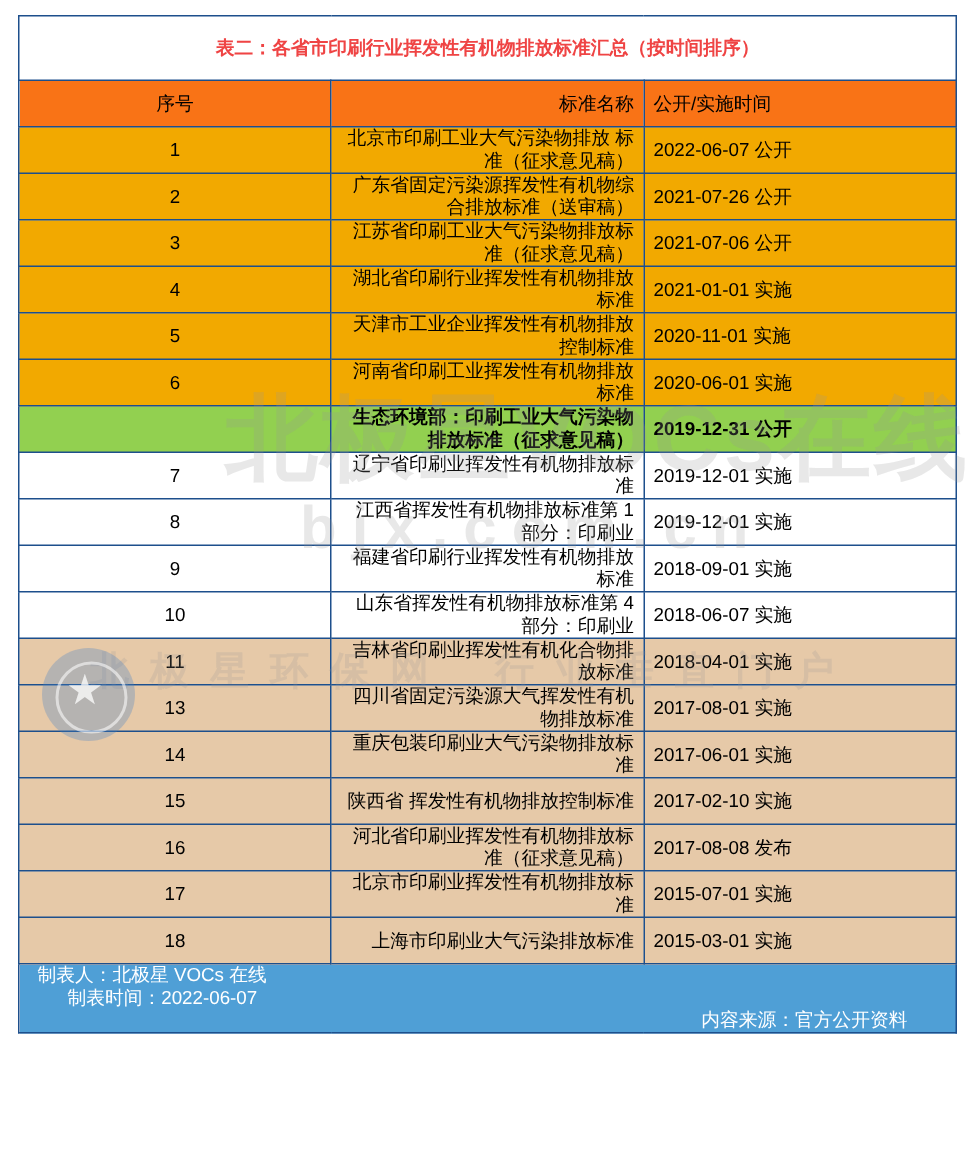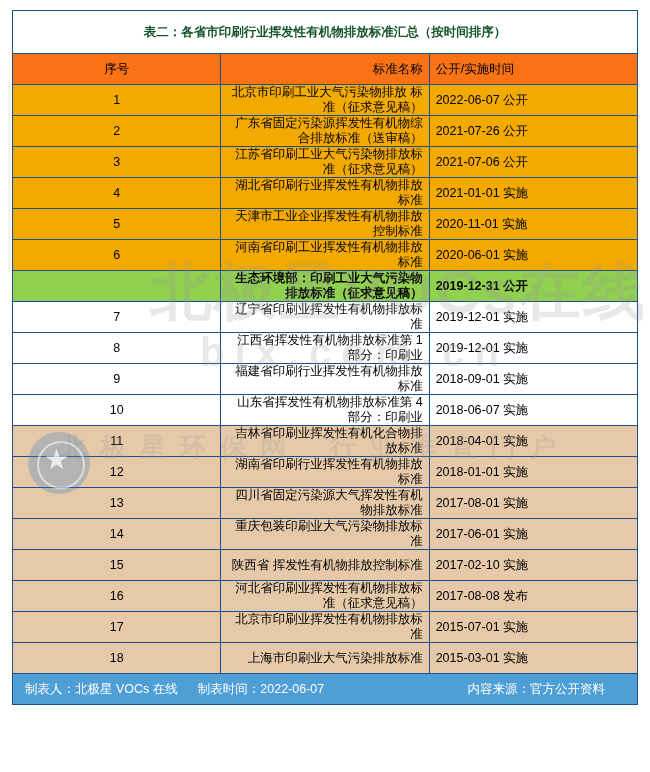--- a/index.html
+++ b/index.html
@@ -105,21 +105,21 @@
     font-size: 12.5px;
     line-height: 1.2;
     height: 30px;
     vertical-align: middle;
     background-clip: padding-box;
   }
   .title-cell {
     text-align: center;
     font-size: 17px;
     font-weight: bold;
-    color: #14532d;
+    color: #ef4444;
     height: 42px !important;
     background: #ffffff;
   }
   .hdr td {
     background: #f97316;
     font-size: 12.5px;
     height: 30px;
   }
   .c-no { width: 46px; text-align: center; }
   .c-name { width: 400px; text-align: right; padding-left: 10px; }
@@ -138,20 +138,21 @@
     font-size: 12.5px;
     height: 30px;
     border: 1px solid #1d4f8c;
   }
   .footer-inner {
     display: flex;
     width: 100%;
     justify-content: space-between;
     padding: 0 6px;
     box-sizing: border-box;
+    flex-direction: column;
   }
   .footer-inner span { white-space: nowrap; }
   .fi-1 { flex: 0 0 auto; }
   .fi-2 { flex: 0 0 auto; margin-left: 20px; }
   .fi-3 { flex: 0 0 auto; margin-left: auto; margin-right: 20px; padding-left: 25px; }
 </style>
 </head>
 <body>
 
 <div class="page">
@@ -230,25 +231,20 @@
         <td class="c-no">10</td>
         <td class="c-name">山东省挥发性有机物排放标准第 4 部分：印刷业</td>
         <td class="c-date">2018-06-07 实施</td>
       </tr>
       <tr class="tan">
         <td class="c-no">11</td>
         <td class="c-name">吉林省印刷业挥发性有机化合物排放标准</td>
         <td class="c-date">2018-04-01 实施</td>
       </tr>
       <tr class="tan">
-        <td class="c-no">12</td>
-        <td class="c-name">湖南省印刷行业挥发性有机物排放标准</td>
-        <td class="c-date">2018-01-01 实施</td>
-      </tr>
-      <tr class="tan">
         <td class="c-no">13</td>
         <td class="c-name">四川省固定污染源大气挥发性有机物排放标准</td>
         <td class="c-date">2017-08-01 实施</td>
       </tr>
       <tr class="tan">
         <td class="c-no">14</td>
         <td class="c-name">重庆包装印刷业大气污染物排放标准</td>
         <td class="c-date">2017-06-01 实施</td>
       </tr>
       <tr class="tan">

